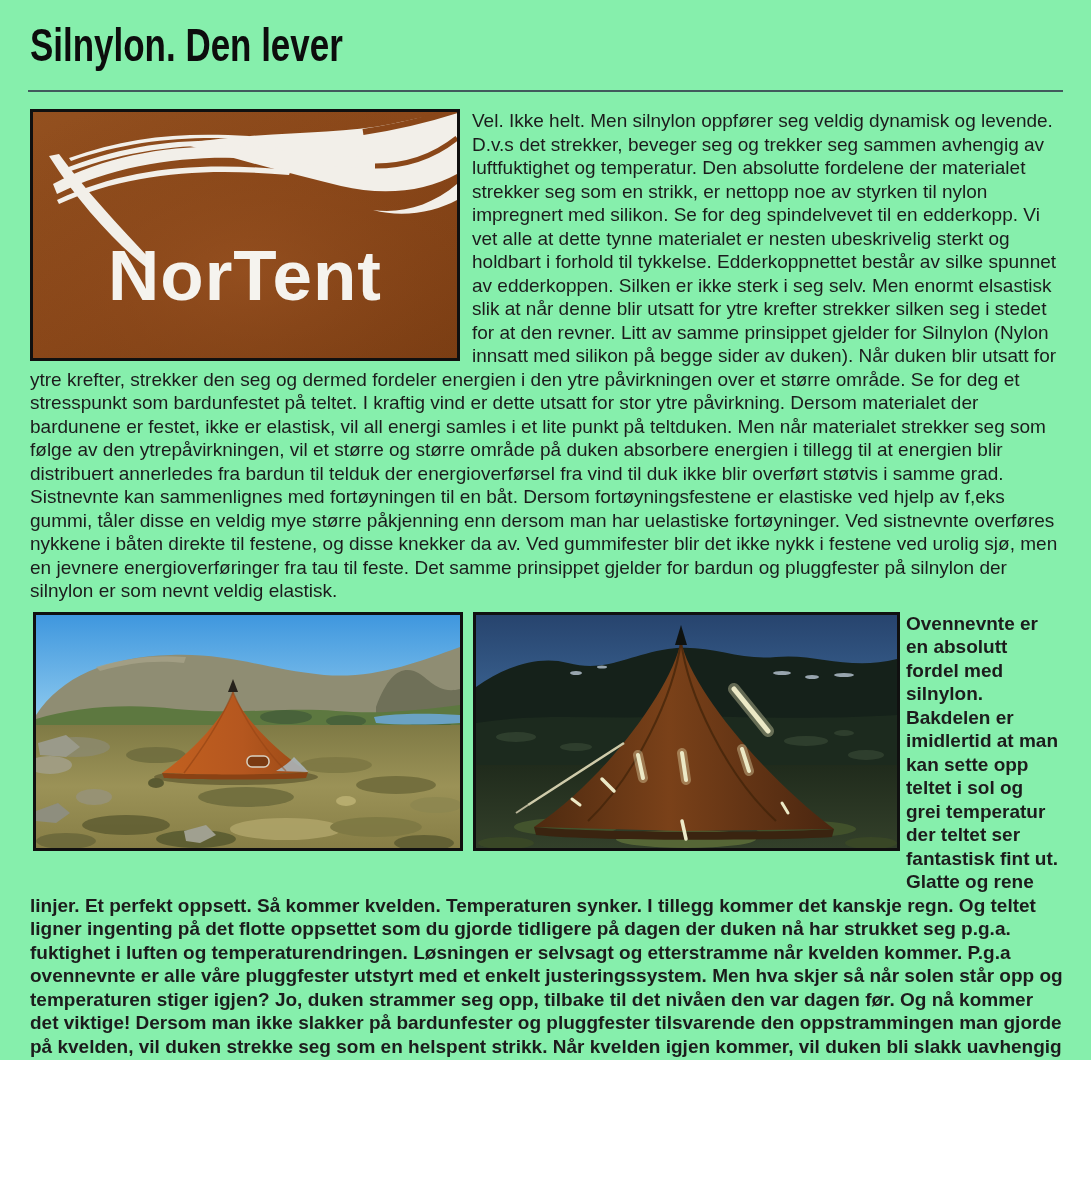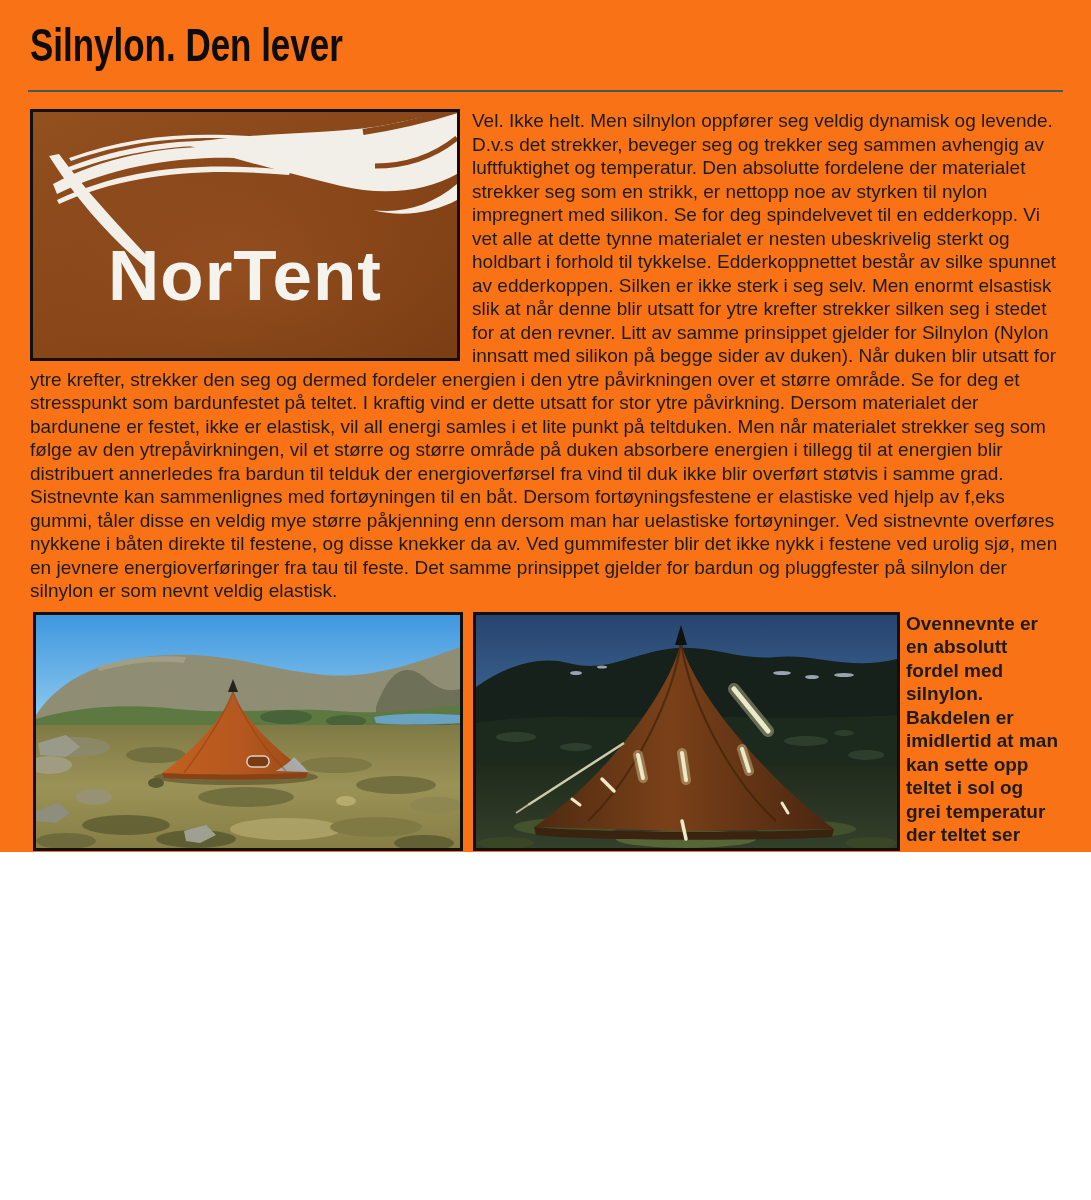--- a/index.html
+++ b/index.html
@@ -1,21 +1,21 @@
 <!DOCTYPE html>
 <html><head>
 <meta charset="utf-8">
 <style>
   html,body { margin:0; padding:0; background:#ffffff; }
   .page {
     position:relative;
-    width:1091px; height:852px;
+    width:1091px; height:1060px;
     box-sizing:border-box;
     padding:22px 28px 1px 30px;
-    background:#f97316;
+    background:#86efac;
     font-family:"Liberation Sans", sans-serif;
     color:#1c1c1c;
     overflow:hidden;
   }
   h1.title {
     margin:0;
     font-size:46px;
     line-height:1;
     font-weight:bold;
     color:#0d0d0d;

